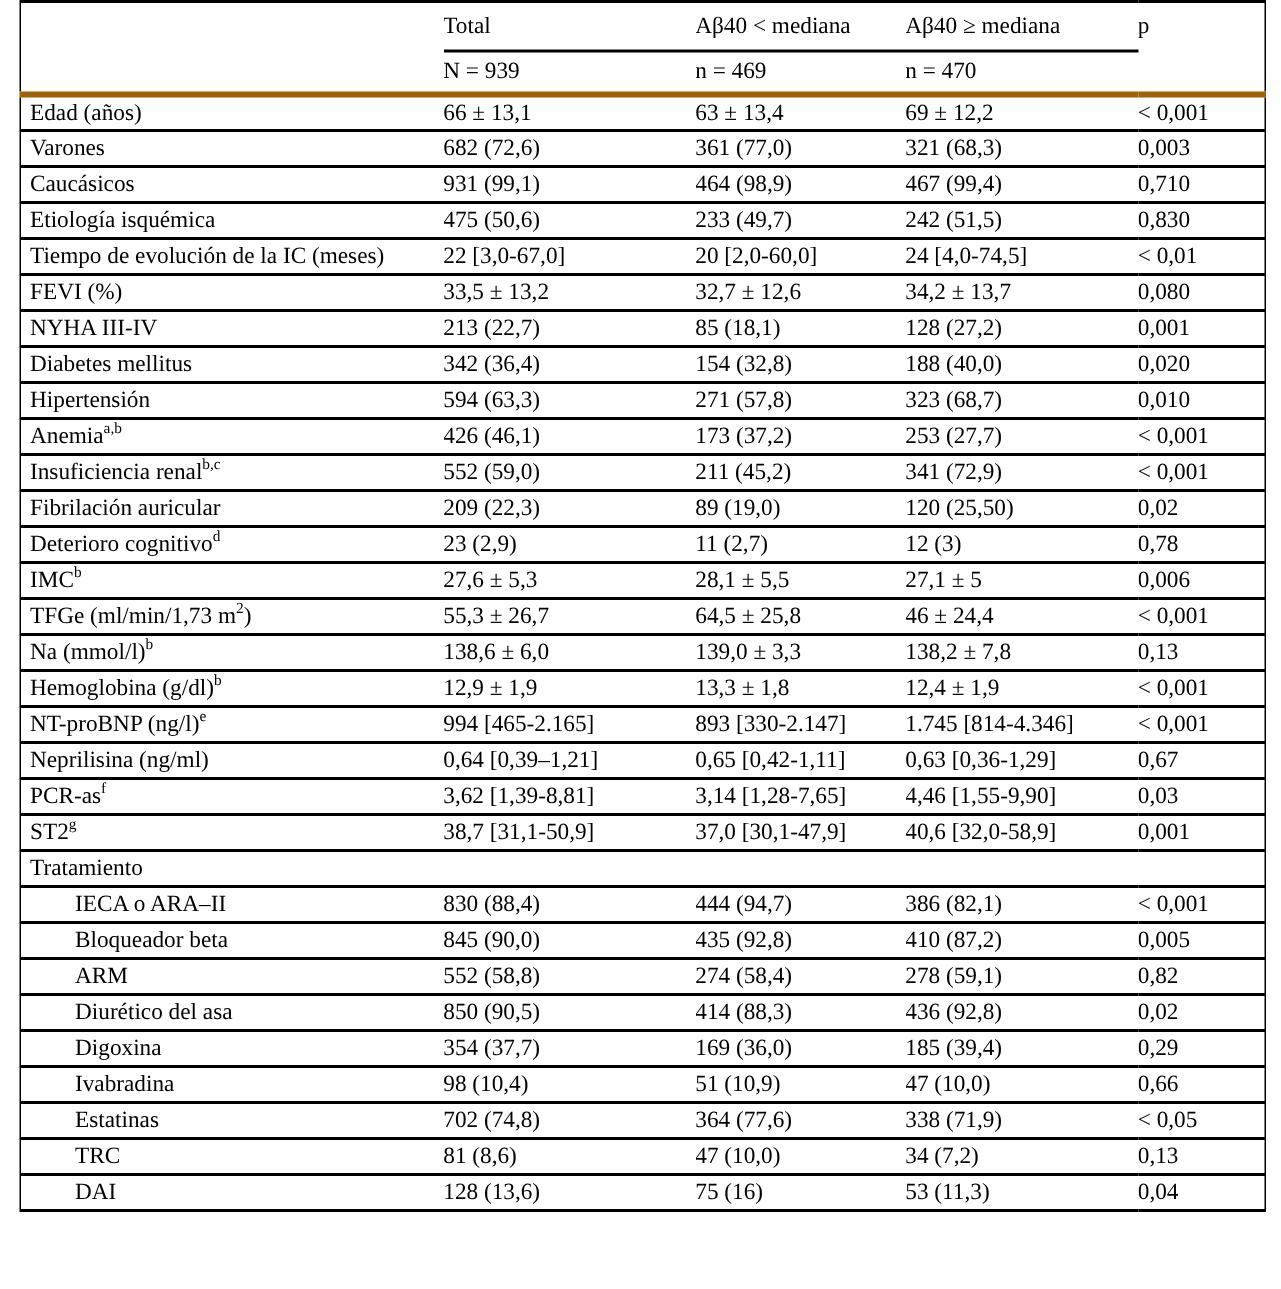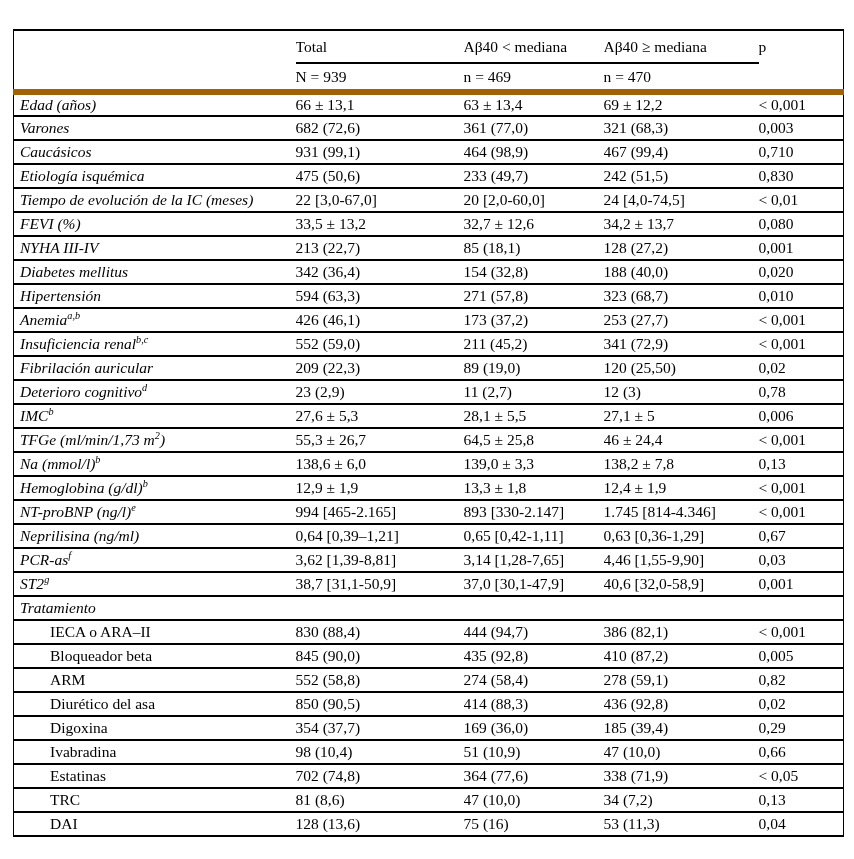--- a/index.html
+++ b/index.html
@@ -5,21 +5,21 @@
   * { margin: 0; padding: 0; box-sizing: border-box; }
   html, body {
     width: 854px; height: 859px;
     background: #ffffff;
     color: #000000;
     font-family: "Liberation Serif", "DejaVu Serif", serif;
   }
   .page { position: relative; width: 854px; height: 859px; background: #ffffff; }
   table.tbl {
     position: absolute;
-    left: 13px; top: 29px;
+    left: 13px; top: 0;
     width: 830px;
     border-collapse: collapse;
     table-layout: fixed;
     border-top: 2px solid #000;
     border-bottom: 2px solid #000;
     border-left: 1px solid #000;
     border-right: 1px solid #000;
   }
   col.c-label { width: 282px; }
   col.c-total { width: 168px; }
@@ -31,27 +31,27 @@
     font-weight: normal;
     text-align: left;
     vertical-align: middle;
     font-size: 15.5px;
     line-height: 1.1;
     white-space: nowrap;
     overflow: hidden;
   }
   thead tr.hr1 th { height: 33px; }
   thead tr.hr1 th.underlined { border-bottom: 2px solid #000; }
-  thead tr.hr2 th { height: 29px; border-bottom: 6px solid #a16207; }
+  thead tr.hr2 th { height: 29px; border-bottom: 4px solid #a16207; }
 
   tbody td { height: 24px; border-bottom: 2px solid #000; }
   tbody tr:last-child td { border-bottom: none; }
 
   td.lbl, th.lbl { padding-left: 6px; }
-  td.lbl { font-style: italic; }
+  td.lbl { }
   td.lbl.indent { font-style: normal; padding-left: 36px; }
   td.lbl sup { font-size: 0.66em; line-height: 0; }
 </style>
 </head>
 <body>
 
 <div class="page">
   <table class="tbl">
     <colgroup>
       <col class="c-label">

